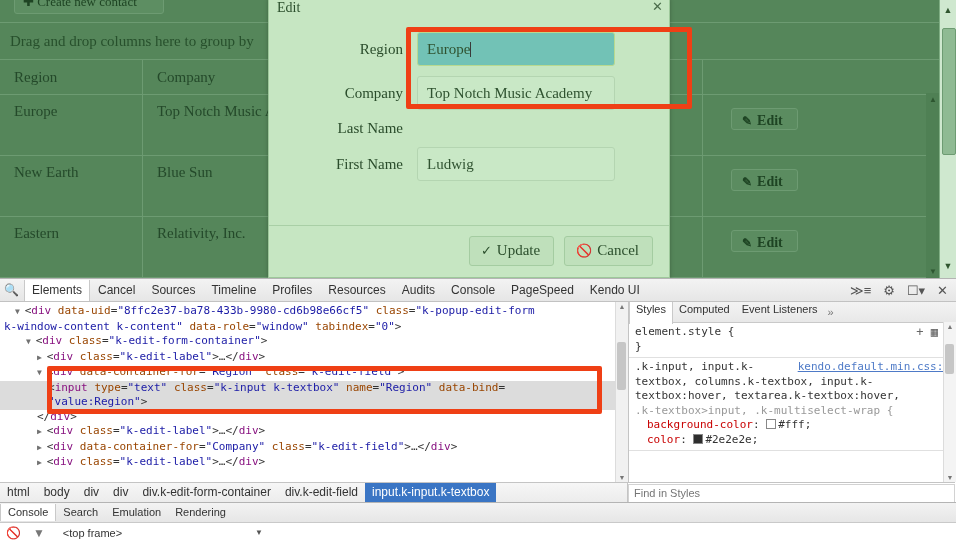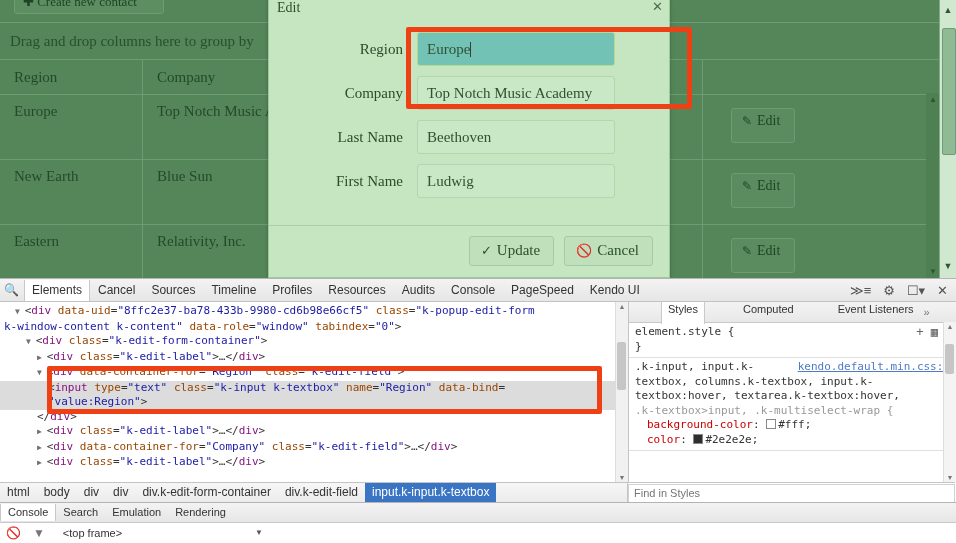--- a/index.html
+++ b/index.html
@@ -49,22 +49,23 @@
   .col-cmd{width:235px;}
   .grid-row{display:flex;border-bottom:1px solid #6d9b72;}
   .grid-row .cell{
     padding:8px 0 8px 14px;font-size:15px;color:#24492a;
     box-sizing:border-box;min-height:44px;
   }
   .r1 .cell{min-height:44px;}
   .edit-btn{
     display:inline-block;border:1px solid #6d9b72;border-radius:3px;
     background:#5b8c60;color:#1e4423;font-size:14px;
-    padding:4px 14px 13px 10px;margin:5px 0 8px 14px;
+    padding:4px 14px 0 10px;margin:5px 0 17px 14px;
     font-family:"Liberation Serif", serif;
+    font-weight:bold;
   }
   .pencil{display:inline-block;transform:rotate(0deg);margin-right:5px;font-size:12px;}
   
   .page-scroll{
     position:absolute;right:0;top:0;width:16px;height:278px;background:#cfe8cf;
     border-left:1px solid #7fae83;
   }
   .page-scroll .thumb{
     position:absolute;left:2px;top:28px;width:12px;height:125px;
     background:#8fba93;border:1px solid #6d9b72;border-radius:2px;
@@ -202,21 +203,21 @@
   .dom-scroll .thumb{position:absolute;left:1px;top:40px;width:9px;height:48px;background:#c6c6c6;border-radius:2px;}
   .dom-scroll .a{position:absolute;left:0;width:12px;text-align:center;font-size:7px;color:#777;}
 
   .styles-pane{
     width:327px;height:180px;background:#fff;position:relative;overflow:hidden;
   }
   .styles-tabbar{
     height:20px;background:linear-gradient(#f3f3f3,#e8e8e8);
     border-bottom:1px solid #c9c9c9;display:flex;align-items:center;
   }
-  .st-tab{font-size:11px;color:#333;padding:2px 6px 9px 6px;margin-left:32px;}
+  .st-tab{font-size:11px;color:#333;padding:2px 6px 9px 6px;}
   .st-tab.active{background:#fff;border-left:1px solid #c9c9c9;border-right:1px solid #c9c9c9;}
   .st-more{font-size:11px;color:#777;padding-left:4px;}
   .style-rule{
     font-family:"DejaVu Sans Mono", monospace;font-size:11px;line-height:14.5px;
     padding:2px 6px 3px 6px;border-bottom:1px solid #e0e0e0;position:relative;
     white-space:normal;word-break:break-word;
   }
   .sel{color:#333;}
   .sel.dim{color:#999;}
   .prop{color:#c80000;padding-left:12px;}
@@ -358,21 +359,20 @@
         <div class="form-input highlighted"><span>Europe</span><span class="caret"></span></div>
       </div>
 
       <div class="form-row">
         <div class="form-label">Company</div>
         <div class="form-input">Top Notch Music Academy</div>
       </div>
 
       <div class="form-row">
         <div class="form-label">Last Name</div>
-        <div class="form-input">Beethoven</div>
       </div>
 
       <div class="form-row">
         <div class="form-label">First Name</div>
         <div class="form-input">Ludwig</div>
       </div>
 
     </div>
     <div class="modal-footer">
       <div class="footer-btns">

